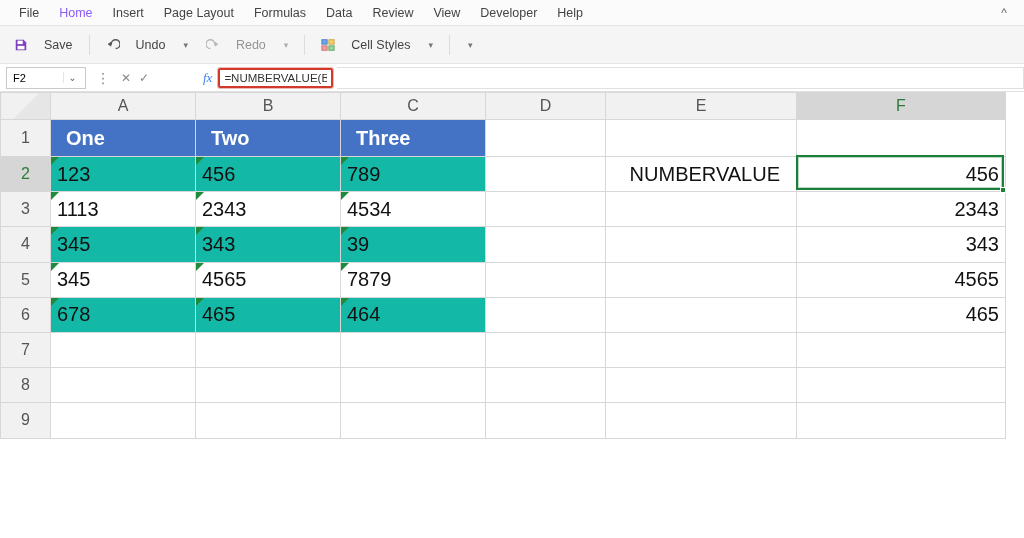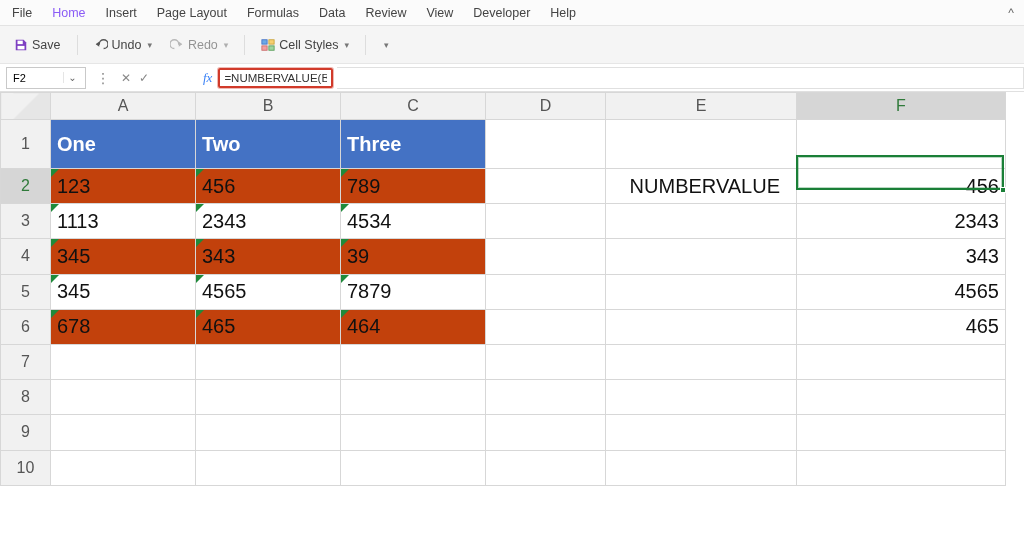--- a/index.html
+++ b/index.html
@@ -1,22 +1,22 @@
 <!DOCTYPE html>
 <html><head>
 <meta charset="utf-8">
 <style>
   * { box-sizing: border-box; }
   html, body { margin:0; padding:0; font-family: "Segoe UI", Arial, sans-serif; background:#fff; width:1024px; height:538px; overflow:hidden; }
-  .ribbon-tabs { display:flex; align-items:center; gap:0; height:26px; background:#fbfbfb; border-bottom:1px solid #e3e3e3; padding:0 2px; font-size:12.5px; color:#444; }
+  .ribbon-tabs { display:flex; align-items:center; gap:0; height:26px; background:#fbfbfb; border-bottom:1px solid #e3e3e3; padding:0 9px; font-size:12.5px; color:#444; }
   .ribbon-tabs .tab { padding:4px 10px; cursor:pointer; user-select:none; }
   .ribbon-tabs .tab.active { font-weight:500; color:#8b5cf6; }
   .collapse-ribbon { margin-left:auto; padding:4px 8px; color:#666; font-size:12px; }
   .qat { display:flex; align-items:center; height:38px; background:#f5f5f5; border-bottom:1px solid #e6e6e6; padding:0 8px; gap:6px; }
-  .qat .btn { display:flex; align-items:center; gap:4px; padding:3px 6px; font-size:12.5px; color:#444; cursor:pointer; border-radius:3px; }
+  .qat .btn { display:flex; align-items:center; gap:16px; padding:3px 6px; font-size:12.5px; color:#444; cursor:pointer; border-radius:3px; }
   .qat .sep { width:1px; height:20px; background:#ddd; margin:0 4px; }
   .icon-save { width:14px; height:14px; display:flex; align-items:center; justify-content:center; }
   .icon-save svg{ display:block; }
   .icon-undo, .icon-redo { width:14px; height:14px; display:flex; align-items:center; justify-content:center; }
   .dd-caret { font-size:9px; color:#777; padding-left:2px; }
   .icon-grid { width:14px; height:14px; display:flex; align-items:center; justify-content:center; }
   .formula-bar { display:flex; align-items:center; height:28px; border-bottom:1px solid #e0e0e0; background:#fff; }
   .name-box { display:flex; align-items:center; width:80px; height:22px; margin:0 4px 0 6px; border:1px solid #c9c9c9; background:#fff; font-size:12px; }
   .name-box input{ border:none; outline:none; width:56px; padding:0 6px; font-size:11px; }
   .name-box .nb-caret{ width:18px; text-align:center; color:#666; border-left:1px solid #e5e5e5; font-size:10px; }
@@ -28,22 +28,22 @@
   .fb-dots { padding:0 6px; color:#888; font-size:14px; letter-spacing:1px; }
   .grid-wrap { position:relative; width:1024px; }
   table.grid { border-collapse:collapse; table-layout:fixed; width:1005px; border-right:1px solid #d7d7d7; }
   table.grid th, table.grid td { border:1px solid #d7d7d7; }
   .corner { width:50px; height:27px; background:linear-gradient(135deg,#f1f1f1 50%,#e6e6e6 50%); }
   th.colhead { height:27px; background:#f1f1f1; color:#555; font-weight:400; font-size:16px; text-align:center; }
   th.colhead.active { background:#d6d6d6; color:#2f7a3a; font-weight:400; }
   th.rowhead { width:50px; background:#f1f1f1; color:#555; font-weight:400; font-size:16px; text-align:center; height:35.2px; }
   th.rowhead.active { background:#d6d6d6; color:#2f7a3a; }
   td.cell { height:35.2px; font-size:20px; padding:0 6px; color:#111; background:#fff; vertical-align:middle; position:relative; }
-  td.hdrcell { background:#4472c4; color:#fff; font-weight:700; font-size:20px; padding:0 6px; height:49px; }
-  td.band { background:#c2410c; }
+  td.hdrcell { background:#4472c4; color:#fff; font-weight:700; font-size:20px; padding:0 15px; height:37px; }
+  td.band { background:#14b8a6; }
   td.textmark::before { content:""; position:absolute; left:0; top:0; width:0; height:0; border-style:solid; border-width:8px 8px 0 0; border-color:#1f8a3b transparent transparent transparent; }
   td.num { text-align:right; }
   .sel-outline { position:absolute; border:2px solid #1a7f37; box-shadow:0 0 0 1px rgba(26,127,55,.3) inset; pointer-events:none; }
   .sel-handle { position:absolute; width:6px; height:6px; background:#1a7f37; border:1px solid #fff; pointer-events:none; }
   .overflow-text { position:relative; white-space:nowrap; overflow:visible; }
   .overflow-text span{ position:absolute; top:50%; transform:translateY(-50%); }
 </style>
 </head>
 <body>
 
@@ -224,27 +224,18 @@
         </tr>
   <tr>
           <th class="rowhead">9</th>
           <td class="cell"></td>
           <td class="cell"></td>
           <td class="cell"></td>
           <td class="cell"></td>
           <td class="cell"></td>
           <td class="cell"></td>
         </tr>
-  <tr>
-          <th class="rowhead">10</th>
-          <td class="cell"></td>
-          <td class="cell"></td>
-          <td class="cell"></td>
-          <td class="cell"></td>
-          <td class="cell"></td>
-          <td class="cell"></td>
-        </tr>
 </tbody>
     </table>
 
 <div class="sel-outline" style="left:796px; top:63px; width:208px; height:35px;"></div>
 <div class="sel-handle" style="left:1000px; top:95px;"></div>
 </div>
 
 </body></html>

